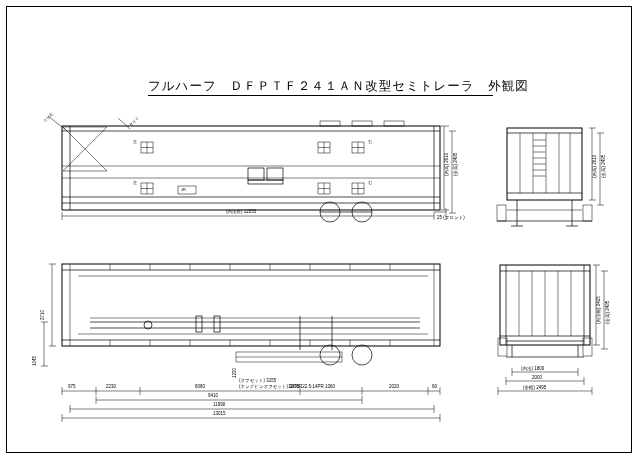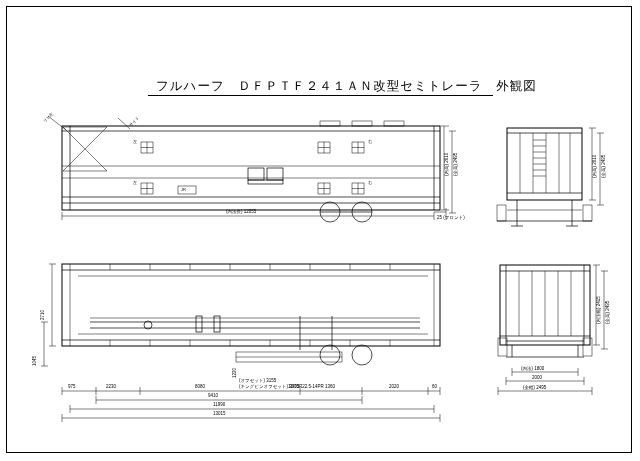--- a/index.html
+++ b/index.html
@@ -2,21 +2,21 @@
 <html><head>
 <meta charset="utf-8">
 <style>
   html,body{margin:0;padding:0;background:#ffffff;}
   body{width:640px;height:461px;font-family:"Liberation Sans",sans-serif;}
   #sheet{position:relative;width:640px;height:461px;background:#ffffff;overflow:hidden;}
   .frame{position:absolute;left:6px;top:6px;width:626px;height:447px;border:1px solid #000;box-sizing:border-box;}
   .txt{position:absolute;color:#000;white-space:nowrap;font-family:"Liberation Sans",sans-serif;}
   .t4{font-size:4px;}
   .t45{font-size:4.5px;}
-  .t13{font-size:12.5px;letter-spacing:1px;margin-left:8px;}
+  .t13{font-size:12.5px;letter-spacing:1px;}
   .vt{transform-origin:0 0;transform:rotate(-90deg);}
   .rot45{transform-origin:0 0;transform:rotate(-45deg);}
   .title{position:absolute;left:148px;top:78px;}
   .title .tline{position:absolute;left:0;top:17px;width:345px;height:1px;background:#000;}
   svg{position:absolute;left:0;top:0;width:640px;height:461px;overflow:visible;}
   .stroke{stroke:#000;stroke-width:0.7;fill:none;}
   .stroke2{stroke:#000;stroke-width:1;fill:none;}
   .thinstroke{stroke:#000;stroke-width:0.5;fill:none;}
 </style>
 </head>

